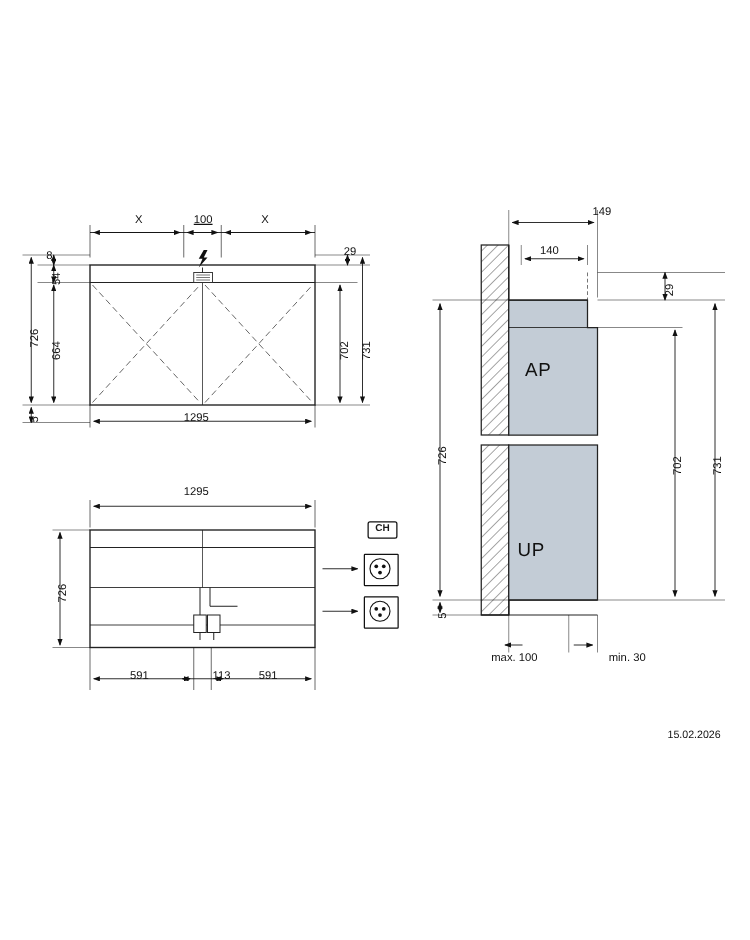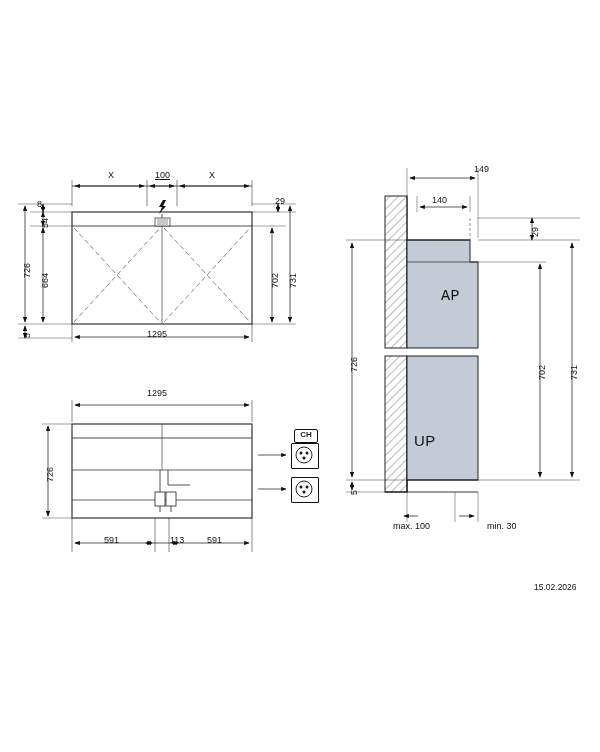--- a/index.html
+++ b/index.html
@@ -43,21 +43,20 @@
   }
   .chbox {
     position: absolute;
     border: 1px solid #111;
     border-radius: 2px;
     background: #fff;
     font-size: 8px;
     text-align: center;
     line-height: 10px;
     font-weight: bold;
-    margin-top: 12px;
   }
   .socket {
     position: absolute;
     border: 1px solid #111;
     background: #fff;
     border-radius: 1px;
   }
   svg { display: block; }
 </style>
 </head>
@@ -258,21 +257,21 @@
       <circle cx="12" cy="11" r="8" fill="#fff" stroke="#111" stroke-width="0.9"></circle>
       <circle cx="9" cy="9" r="1.5" fill="#111"></circle>
       <circle cx="15" cy="9" r="1.5" fill="#111"></circle>
       <circle cx="12" cy="14" r="1.5" fill="#111"></circle>
     </svg>
   </div>
 
   <div class="lbl" style="left:432px; top:164px;margin-left:42px;">149</div>
   <div class="lbl" style="left:432px; top:195px;">140</div>
 
-  <div class="lbl big" style="left:441px; top:292px;font-family:Liberation Mono, monospace;">AP</div>
+  <div class="lbl big" style="left:420px; top:292px;">AP</div>
   <div class="lbl big" style="left:414px; top:436px;">UP</div>
 
   <div class="lbl rot" style="left:349px; top:372px;">726</div>
   <div class="lbl rot" style="left:349px; top:495px;">5</div>
 
   <div class="lbl rot" style="left:530px; top:237px;">29</div>
   <div class="lbl rot" style="left:537px; top:380px;">702</div>
   <div class="lbl rot" style="left:569px; top:380px;">731</div>
 
   <div class="lbl" style="left:357px; top:521px;margin-left:36px;">max. 100</div>

